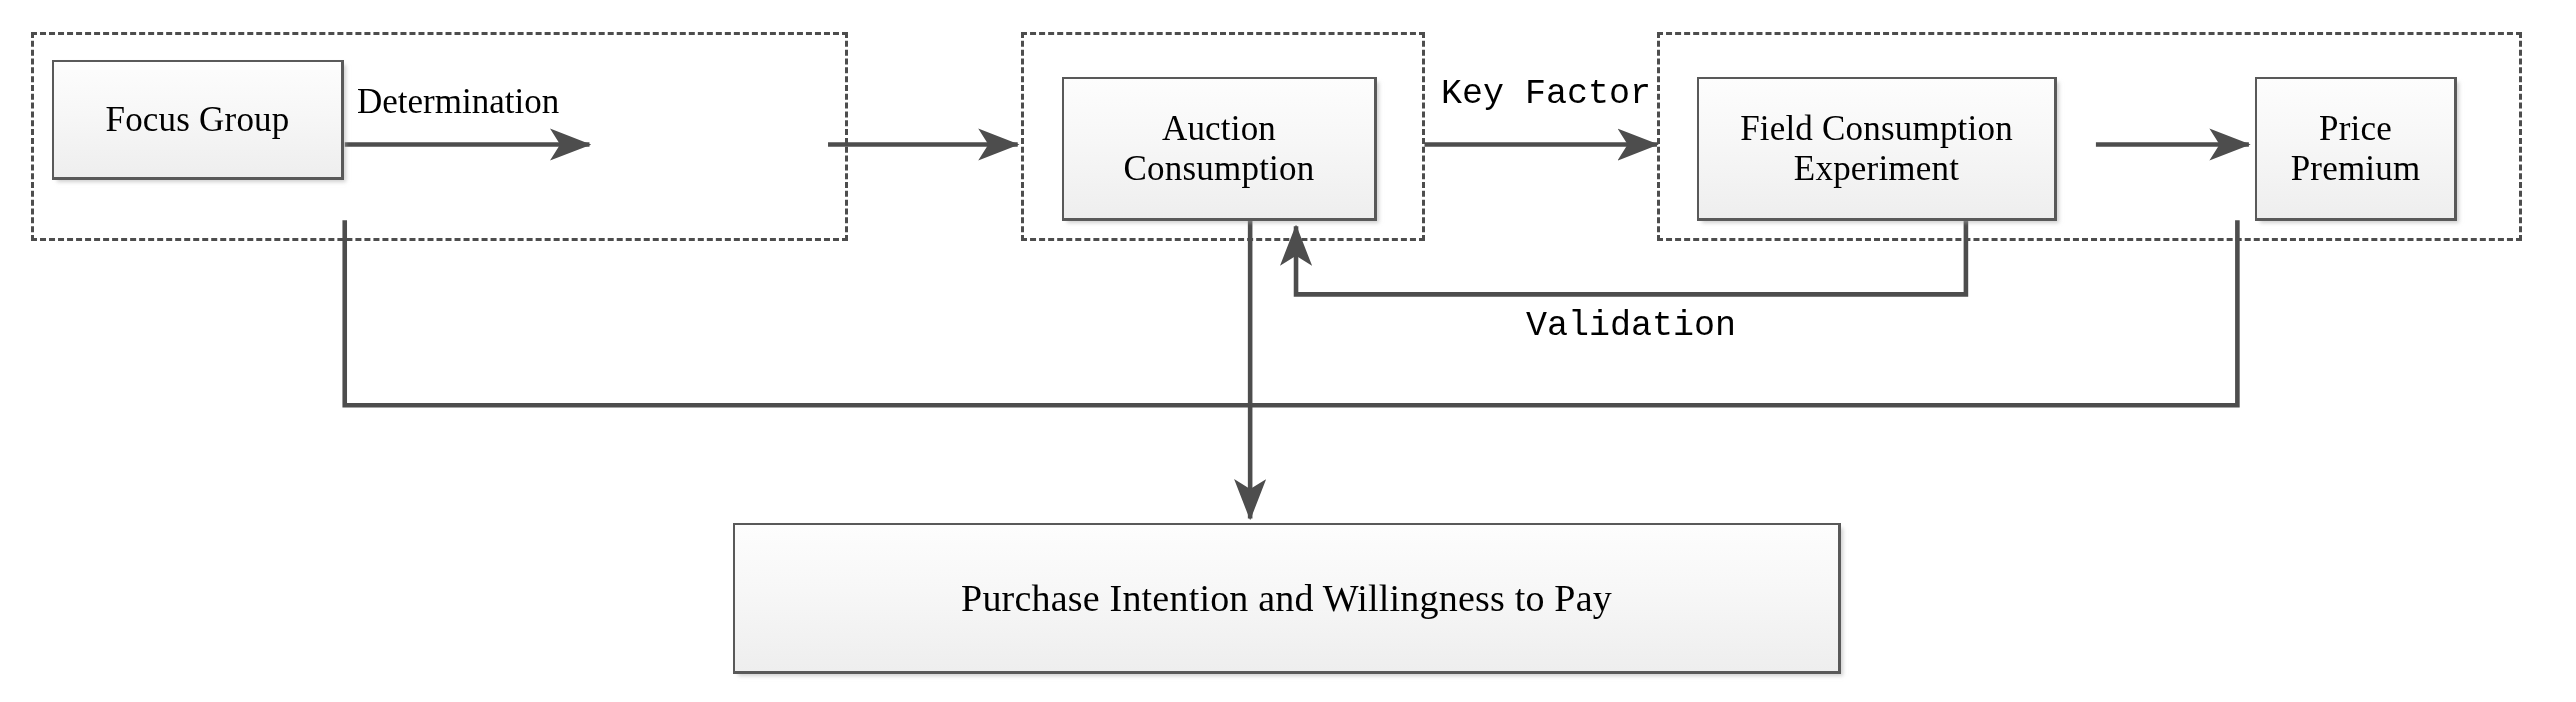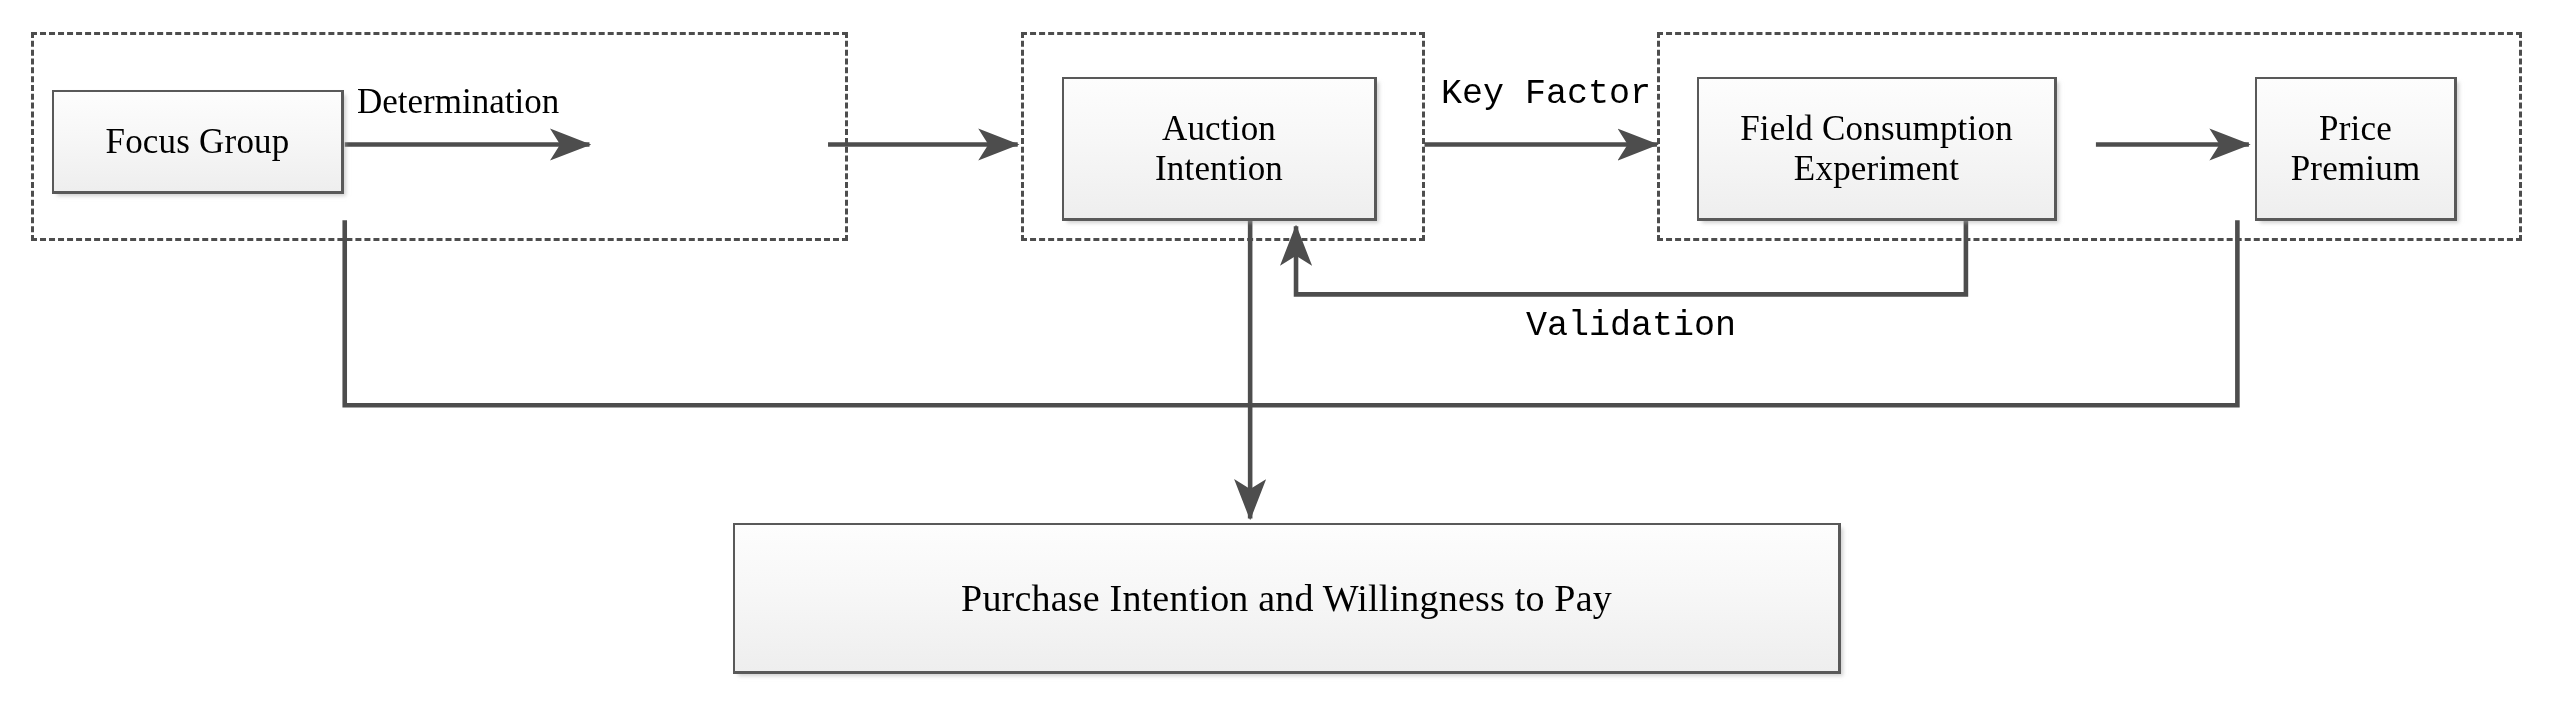--- a/index.html
+++ b/index.html
@@ -100,28 +100,28 @@
 
     <polyline points="450,288 450,530 1634,530" fill="none" stroke="#4d4d4d" stroke-width="6"></polyline>
 
     <polyline points="2925,288 2925,530 1634,530" fill="none" stroke="#4d4d4d" stroke-width="6"></polyline>
   </svg>
 
   <div class="group-frame" style="left:31px; top:32px; width:817px; height:209px;"></div>
   <div class="group-frame" style="left:1021px; top:32px; width:404px; height:209px;"></div>
   <div class="group-frame" style="left:1657px; top:32px; width:865px; height:209px;"></div>
 
-  <div class="node-box" style="left:52px; top:90px; width:292px; height:104px;">
+  <div class="node-box" style="left:52px; top:60px; width:292px; height:120px;">
     <span class="node-label">Focus Group</span>
   </div>
 
 
   <div class="node-box" style="left:1062px; top:77px; width:315px; height:144px;">
     <span class="node-label">Auction
-Intention</span>
+Consumption</span>
   </div>
 
   <div class="node-box" style="left:1697px; top:77px; width:360px; height:144px;">
     <span class="node-label">Field Consumption
 Experiment</span>
   </div>
 
   <div class="node-box" style="left:2255px; top:77px; width:202px; height:144px;">
     <span class="node-label">Price
 Premium</span>

